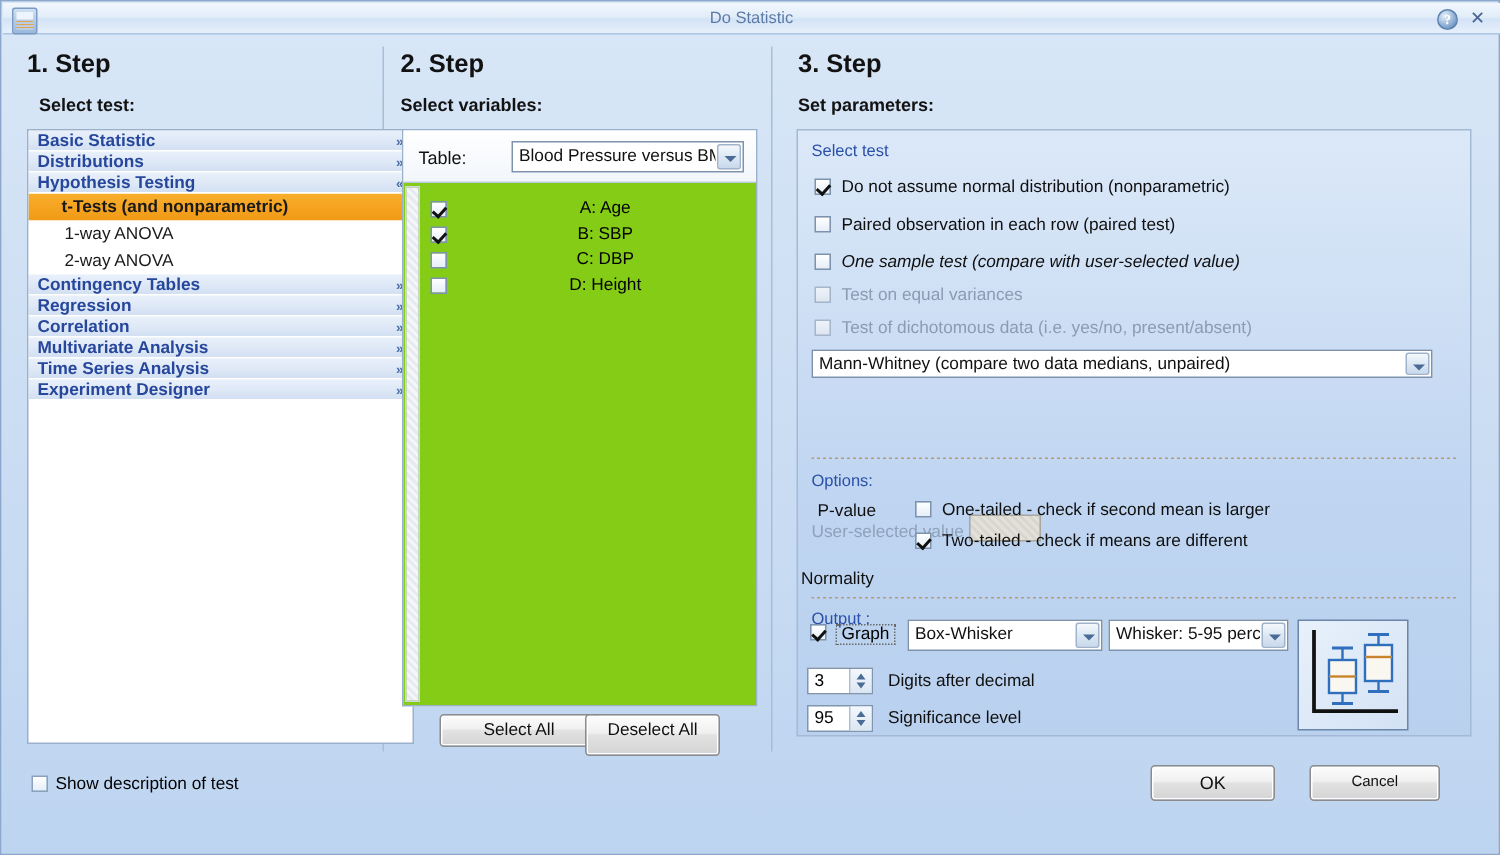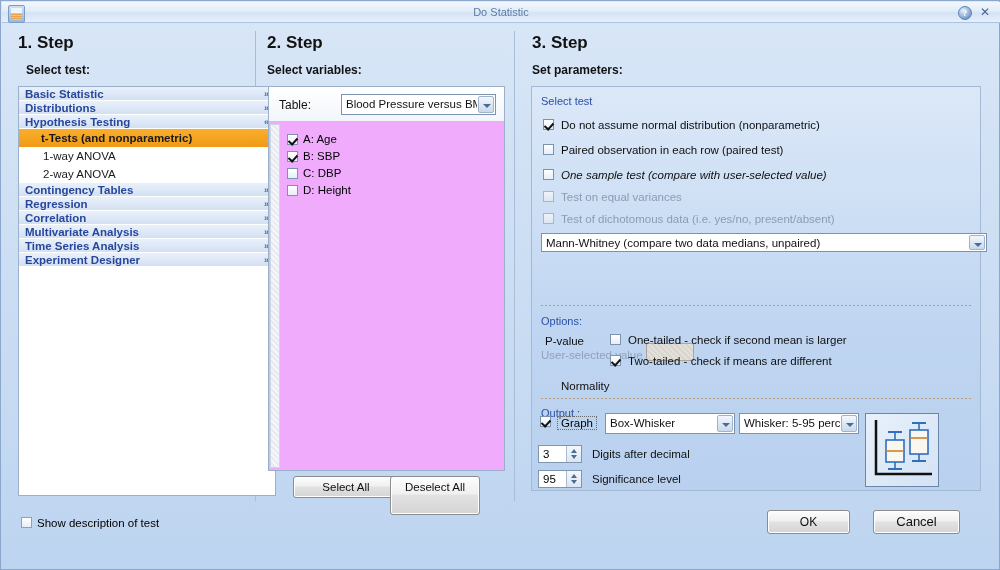--- a/index.html
+++ b/index.html
@@ -160,21 +160,22 @@
   }
   .combo .arrow:after {
     content: "";
     position: absolute; left: 4px; top: 7px;
     border-left: 4px solid transparent;
     border-right: 4px solid transparent;
     border-top: 4px solid #4a6b96;
   }
   .vlist {
     position: absolute; left: 0; top: 35px; right: 0; bottom: 0;
-    background: #f0abfc;
+    background: #84cc16;
+    text-align: center;
   }
   .vscroll {
     position: absolute; left: 1px; top: 2px; bottom: 2px; width: 10px;
     background: repeating-linear-gradient(45deg, #f4f6f9 0 2px, #e7ebf1 2px 4px);
     border: 1px solid #cdd6e2;
     box-sizing: border-box;
   }
   .vitem {
     position: relative;
     height: 17px; line-height: 17px;
@@ -201,21 +202,21 @@
     background: linear-gradient(to bottom, #fdfdfd 0%, #f0f0f0 45%, #e2e2e2 50%, #d4d4d4 100%);
     border: 1px solid #8c8c8c;
     border-radius: 3px;
     box-sizing: border-box;
     font-size: 11.5px;
     color: #101010;
     text-align: center;
     box-shadow: inset 0 0 0 1px #ffffff;
   }
   .btn-selectall { position: absolute; left: 292px; top: 475px; width: 106px; height: 22px; line-height: 20px; }
-  .btn-deselectall { position: absolute; left: 389px; top: 475px; width: 90px; height: 39px; line-height: 20px; }
+  .btn-deselectall { position: absolute; left: 389px; top: 475px; width: 90px; height: 28px; line-height: 20px; }
 
   
   .parambox {
     position: absolute;
     left: 530px; top: 85px; width: 450px; height: 405px;
     border: 1px solid #a4bad4;
     box-sizing: border-box;
     background: linear-gradient(to bottom, #dbe8f8 0%, #cfe0f5 28%, #c7daf3 45%, #bfd5f1 60%, #b9d1ef 100%);
   }
   .sect-label {
@@ -233,21 +234,21 @@
   }
   .p-check .cb { left: 0; top: 0; }
   .p-check.disabled { color: #8a9cb4; }
   .p-check.disabled .cb { border-color: #a5b6cb; background: linear-gradient(to bottom,#eef3f9,#dde6f1); }
   .hr-dot {
     position: absolute;
     height: 1px;
     background: repeating-linear-gradient(to right, #b79a7a 0 2px, transparent 2px 4px);
   }
   .testcombo {
-    position: absolute; left: 9px; top: 146px; width: 446px; height: 19px;
+    position: absolute; left: 9px; top: 146px; width: 414px; height: 19px;
   }
   .usr-lbl { position: absolute; left: 9px; top: 262px; color: #90a2ba; font-size: 11.5px; }
   .usr-field {
     position: absolute; left: 114px; top: 256px; width: 48px; height: 18px;
     background: repeating-linear-gradient(45deg, #e2e0d8 0 2px, #d8d6ce 2px 4px);
     border: 1px solid #a8a69e;
     box-sizing: border-box;
   }
   .opt-row-lbl { position: absolute; font-size: 11.5px; color: #101010; }
   .spin {
@@ -287,21 +288,21 @@
     border: 1px solid #6b86a8;
     box-sizing: border-box;
   }
   
   .show-desc {
     position: absolute; left: 20px; top: 516px;
     padding-left: 16px; font-size: 11.5px; line-height: 13px;
   }
   .show-desc .cb { left: 0; top: 0; border-color:#8aa2bd; }
   .btn-ok { position: absolute; left: 766px; top: 509px; width: 83px; height: 24px; line-height: 22px; font-size: 12px;}
-  .btn-cancel { position: absolute; left: 872px; top: 509px; width: 87px; height: 24px; line-height: 22px; font-size: 13px;}
+  .btn-cancel { position: absolute; left: 872px; top: 509px; width: 87px; height: 24px; line-height: 22px; font-size: 10px;}
 </style>
 </head>
 <body>
 
 <div class="window">
 
   <div class="titlebar">
     <div class="app-icon">
         <i></i>
         <b></b>
@@ -446,21 +447,21 @@
     <div class="opt-row-lbl" style="left:13px; top:248px;">P-value</div>
     <div class="p-check" style="left:78px; top:247px;">
       <span class="cb"></span>
       <span>One-tailed  -  check if second mean is larger</span>
     </div>
     <div class="p-check" style="left:78px; top:268px;">
       <span class="cb checked"></span>
       <span>Two-tailed  -  check if means are different</span>
     </div>
 
-    <div class="opt-row-lbl" style="left:29px; top:293px;">Normality</div>
+    <div class="opt-row-lbl" style="left:2px; top:293px;">Normality</div>
 
     <div class="hr-dot" style="left:9px; top:311px; width:430px;"></div>
 
     <div class="sect-label" style="left:9px; top:320px;">Output :</div>
   </div>
 
   <div class="graph-chk" style="left:539px; top:415px;">
     <span class="cb checked"></span>
     <span class="dashed">Graph</span>
   </div>

